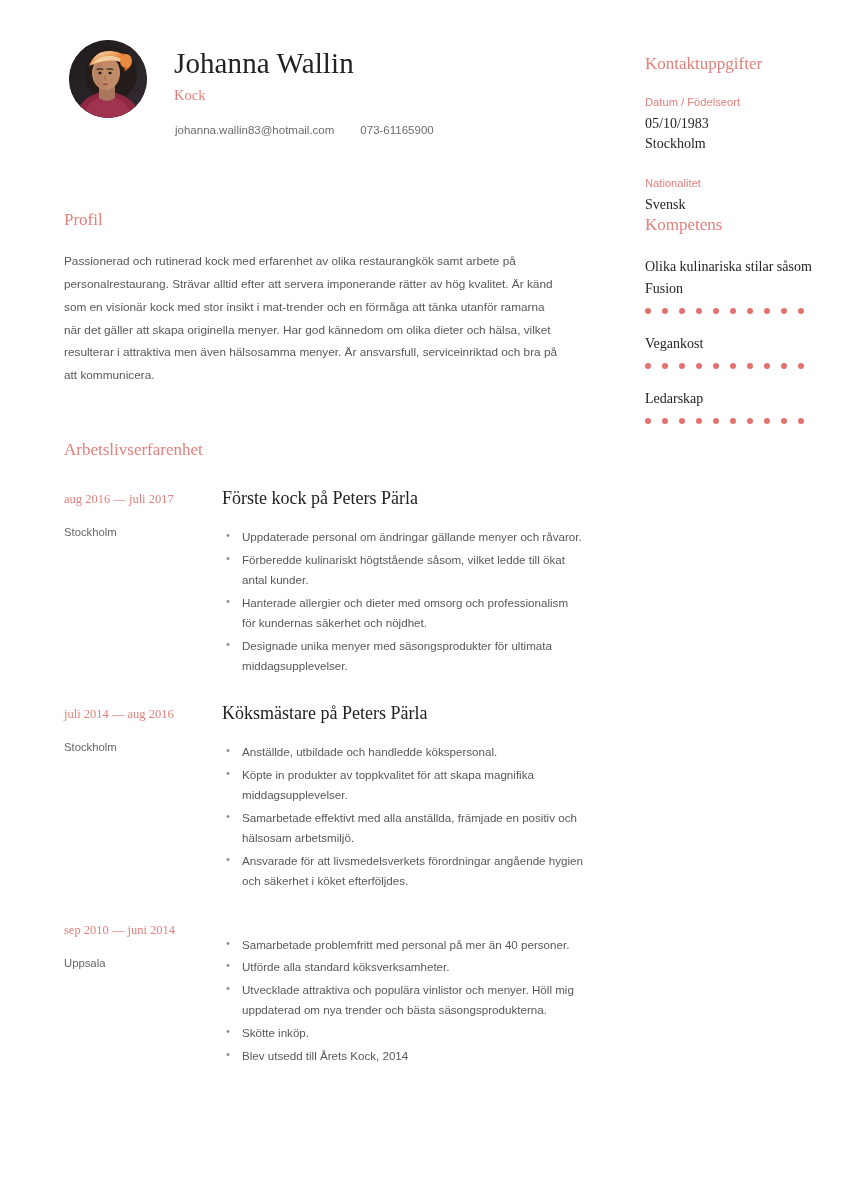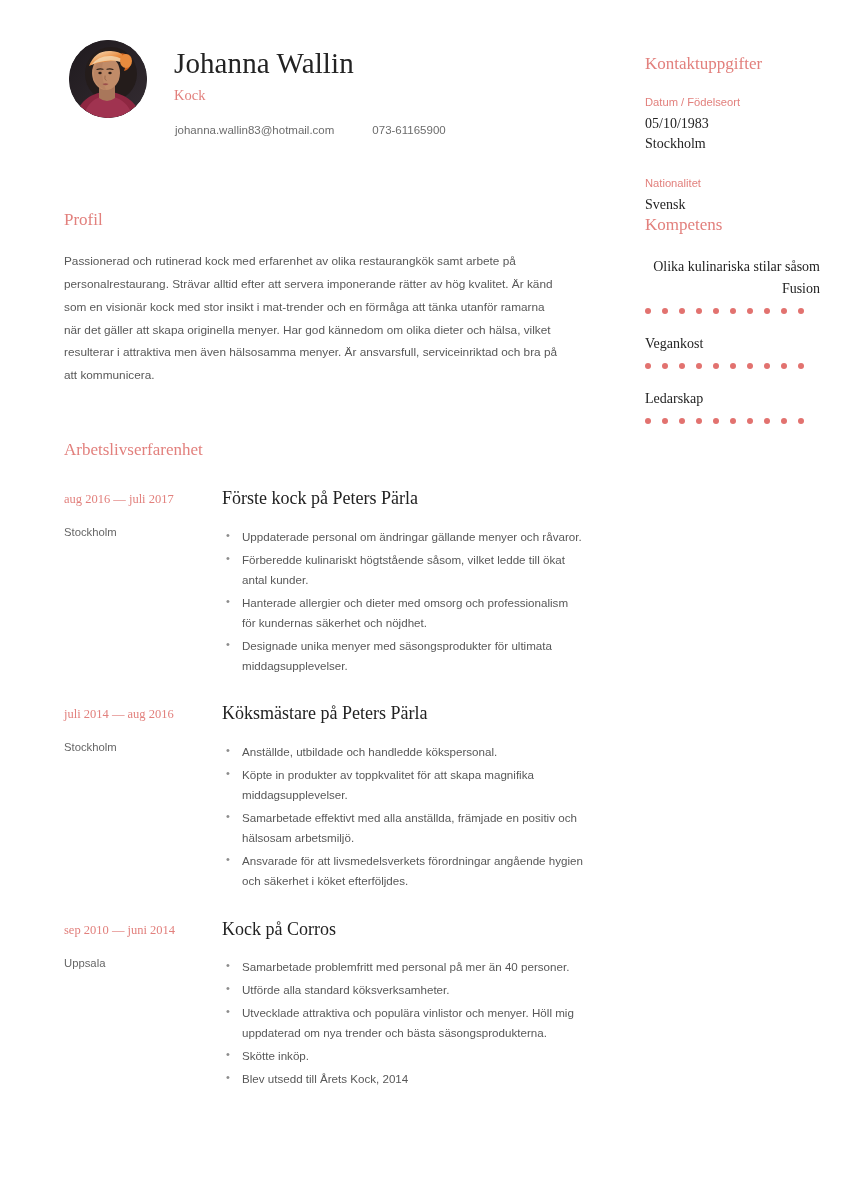--- a/index.html
+++ b/index.html
@@ -85,21 +85,21 @@
     gap: 7px;
   }
   .pin-icon {
     display: inline-block;
     width: 9px;
     height: 12px;
     flex: 0 0 auto;
   }
   .contact-line-2 {
     display: flex;
-    gap: 38px;
+    gap: 26px;
     margin-top: 2px;
     padding-left: 1px;
   }
 
   
   .sec-head {
     font-family: "Liberation Serif", serif;
     font-size: 17px;
     font-weight: 400;
     color: #e2807d;
@@ -191,21 +191,21 @@
     font-family: "Liberation Serif", serif;
     font-size: 14px;
     color: #232323;
     line-height: 1.45;
     margin-top: 3px;
   }
   .field-value div { line-height: 1.45; }
 
   .side-skills { }
   .skill { margin-top: 19px; }
-  .skill:first-of-type { margin-top: 21px; text-align: right; }
+  .skill:first-of-type { margin-top: 21px; }
   .skill-name {
     font-family: "Liberation Serif", serif;
     font-size: 14px;
     color: #232323;
     line-height: 1.52;
   }
   .skill-dots {
     display: flex;
     gap: 11px;
     margin-top: 9px;
@@ -323,21 +323,20 @@
                 <li>Ansvarade för att livsmedelsverkets förordningar angående hygien och säkerhet i köket efterföljdes.</li>
               </ul>
             </div>
           </div>
           <div class="exp-entry">
             <div class="exp-meta">
               <div class="exp-dates">sep 2010 — juni 2014</div>
               <div class="exp-location">Uppsala</div>
             </div>
             <div class="exp-body">
-              <h3 class="exp-title">Kock på Corros</h3>
               <ul class="bullets">
                 <li>Samarbetade problemfritt med personal på mer än 40 personer.</li>
                 <li>Utförde alla standard köksverksamheter.</li>
                 <li>Utvecklade attraktiva och populära vinlistor och menyer. Höll mig uppdaterad om nya trender och bästa säsongsprodukterna.</li>
                 <li>Skötte inköp.</li>
                 <li>Blev utsedd till Årets Kock, 2014</li>
               </ul>
             </div>
           </div>
         </div>

